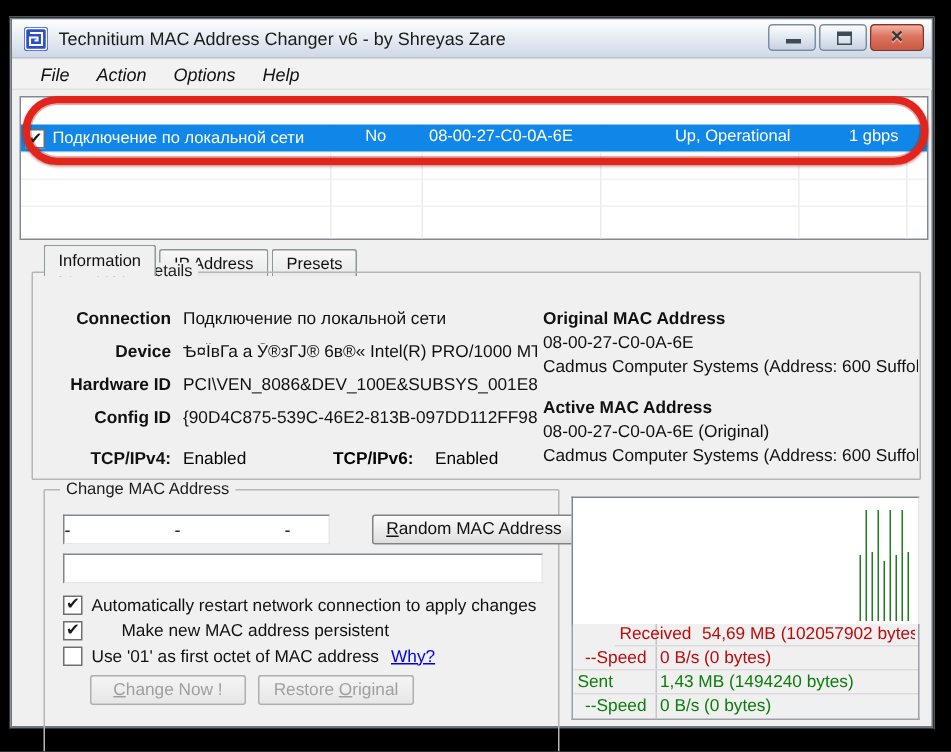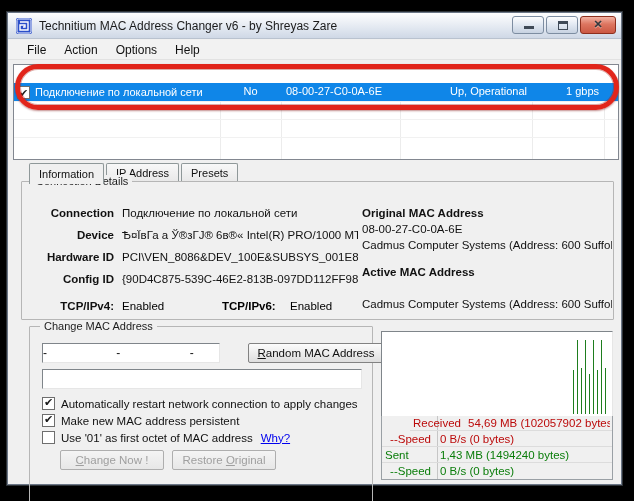--- a/index.html
+++ b/index.html
@@ -16,40 +16,40 @@
   .winbtns{position:absolute;right:5px;top:3px;display:flex;gap:2px;}
   .wbtn{width:32px;height:18px;border:1px solid #7d8da1;border-radius:3px;position:relative;
         background:linear-gradient(#fdfdfe,#e3eaf3 45%,#c7d2e1);}
   .wbtn.close{width:36px;border:1px solid #8d2f1e;background:linear-gradient(#f2b2a3,#dd7560 45%,#cb5843);}
   .glyph-min{position:absolute;left:11px;bottom:4px;width:10px;height:3px;background:#3f4a57;}
   .glyph-max{position:absolute;left:11px;top:4px;width:10px;height:9px;border:1px solid #3f4a57;border-top:3px solid #3f4a57;background:transparent;}
   .glyph-x{position:absolute;left:0;top:1px;width:100%;text-align:center;font-size:11px;font-weight:bold;color:#33383d;text-shadow:0 1px 0 rgba(255,255,255,.4);}
   
   .menubar{position:absolute;left:1px;top:28px;right:1px;height:20px;background:#f2f2f2;
            border-bottom:1px solid #e2e2e2;display:flex;align-items:center;padding-left:10px;}
-  .menu-item{font-size:12px;color:#111;padding:2px 9px;}
+  .menu-item{font-size:12px;color:#111;padding:2px 9px;font-style:italic;}
   
   .listview{position:absolute;left:6px;top:52px;width:606px;height:96px;background:#fff;
             border:1px solid #828790;}
   .lv-header{position:absolute;left:0;top:0;right:0;height:18px;
              background:linear-gradient(#ffffff,#f0f0f0);border-bottom:1px solid #d8d8d8;}
   .lv-hcell{position:absolute;top:0;height:18px;font-size:11px;color:#202020;line-height:17px;
             border-right:1px solid #dcdcdc;padding:0 5px;white-space:nowrap;overflow:hidden;}
   .lv-row{position:absolute;left:0;top:18px;right:0;height:18px;background:#0f86e8;color:#fff;}
   .lv-cell{position:absolute;top:0;height:18px;font-size:11px;line-height:17px;padding:0 5px;white-space:nowrap;overflow:hidden;}
   .gridv{position:absolute;top:18px;bottom:0;width:1px;background:#ececec;}
   .gridh{position:absolute;left:0;right:0;height:1px;background:#f1f1f1;}
   
   .checkbox{width:13px;height:13px;background:#fff;border:1px solid #6e6e6e;position:relative;flex:0 0 auto;}
   .checkbox.checked::after{content:"✔";position:absolute;left:1px;top:-2px;font-size:11px;color:#1a1a1a;}
   
   .red-oval{position:absolute;left:15px;top:64px;width:604px;height:46px;border:5px solid #e1251b;
             border-radius:24px;box-shadow:0 1px 2px rgba(120,0,0,.45), 0 0 0 1px rgba(160,20,10,.35) inset;z-index:60;pointer-events:none;}
   
-  .tabs{position:absolute;left:22px;top:151px;height:21px;display:flex;align-items:flex-start;}
+  .tabs{position:absolute;left:22px;top:151px;height:21px;display:flex;align-items:flex-end;}
   .tab{font-size:11px;color:#111;border:1px solid #8f9899;border-bottom:none;border-radius:2px 2px 0 0;
        padding:0 9px;height:18px;line-height:18px;background:linear-gradient(#f8f8f8,#e9e9e9);margin-right:2px;}
   .tab.active{height:21px;line-height:20px;background:#f0f0f0;position:relative;z-index:2;}
   
   .groupbox{position:absolute;border:1px solid #b6b6b6;border-radius:1px;}
   .groupbox .legend{position:absolute;top:-7px;left:10px;background:#f0f0f0;padding:0 4px;font-size:11px;color:#1c1c1c;white-space:nowrap;}
   
   .cd-row{position:absolute;height:15px;font-size:11.5px;white-space:nowrap;}
   .cd-label{position:absolute;width:92px;text-align:right;font-weight:bold;color:#111;}
   .cd-value{position:absolute;left:100px;width:236px;overflow:hidden;white-space:nowrap;color:#111;}
@@ -164,37 +164,38 @@
         <span class="cd-label">TCP/IPv4:</span>
         <span style="position:absolute;left:100px;">Enabled</span>
         <span class="b" style="position:absolute;left:200px;">TCP/IPv6:</span>
         <span style="position:absolute;left:268px;">Enabled</span>
       </div>
 
       <div class="cd-rline b" style="top:25px;left:340px;">Original MAC Address</div>
       <div class="cd-rline" style="top:41px;left:340px;">08-00-27-C0-0A-6E</div>
       <div class="cd-rline" style="top:57px;left:340px;">Cadmus Computer Systems  (Address: 600 Suffold S</div>
       <div class="cd-rline b" style="top:84px;left:340px;">Active MAC Address</div>
+      <div class="cd-rline" style="top:100px;left:340px;">08-00-27-C0-0A-6E (Original)</div>
       <div class="cd-rline" style="top:116px;left:340px;">Cadmus Computer Systems  (Address: 600 Suffold S</div>
     </div>
 
     <div class="groupbox" style="left:22px;top:314px;width:344px;height:198px;">
       <span class="legend">Change MAC Address</span>
 
       <div class="sunken" style="position:absolute;left:12px;top:16px;width:178px;height:20px;font-size:12px;line-height:18px;text-align:center;white-space:pre;word-spacing:14px;color:#111;">-    -    -    -    -</div>
 
       <div class="btn" style="position:absolute;left:196px;top:16px;width:136px;height:20px;line-height:18px;"><span></span><span class="underl">R</span><span>andom MAC Address</span></div>
 
       <div class="sunken" style="position:absolute;left:12px;top:42px;width:320px;height:20px;font-size:11.5px;line-height:18px;padding-left:4px;"></div>
 
       <div class="chk-row" style="left:12px;top:70px;">
         <span class="checkbox checked"></span>
         <span class="lbl">Automatically restart network connection to apply changes</span>
       </div>
-      <div class="chk-row" style="left:12px;top:87px;">
+      <div class="chk-row" style="left:12px;top:87px;gap:20px;">
         <span class="checkbox checked"></span>
         <span class="lbl">Make new MAC address persistent</span>
       </div>
       <div class="chk-row" style="left:12px;top:104px;">
         <span class="checkbox"></span>
         <span class="lbl">Use '01' as first octet of MAC address</span>
         <span class="link">Why?</span>
       </div>
 
       <div class="btn disabled" style="position:absolute;left:8px;top:123px;width:104px;height:20px;line-height:18px;"><span></span><span class="underl">C</span><span>hange Now !</span></div>

